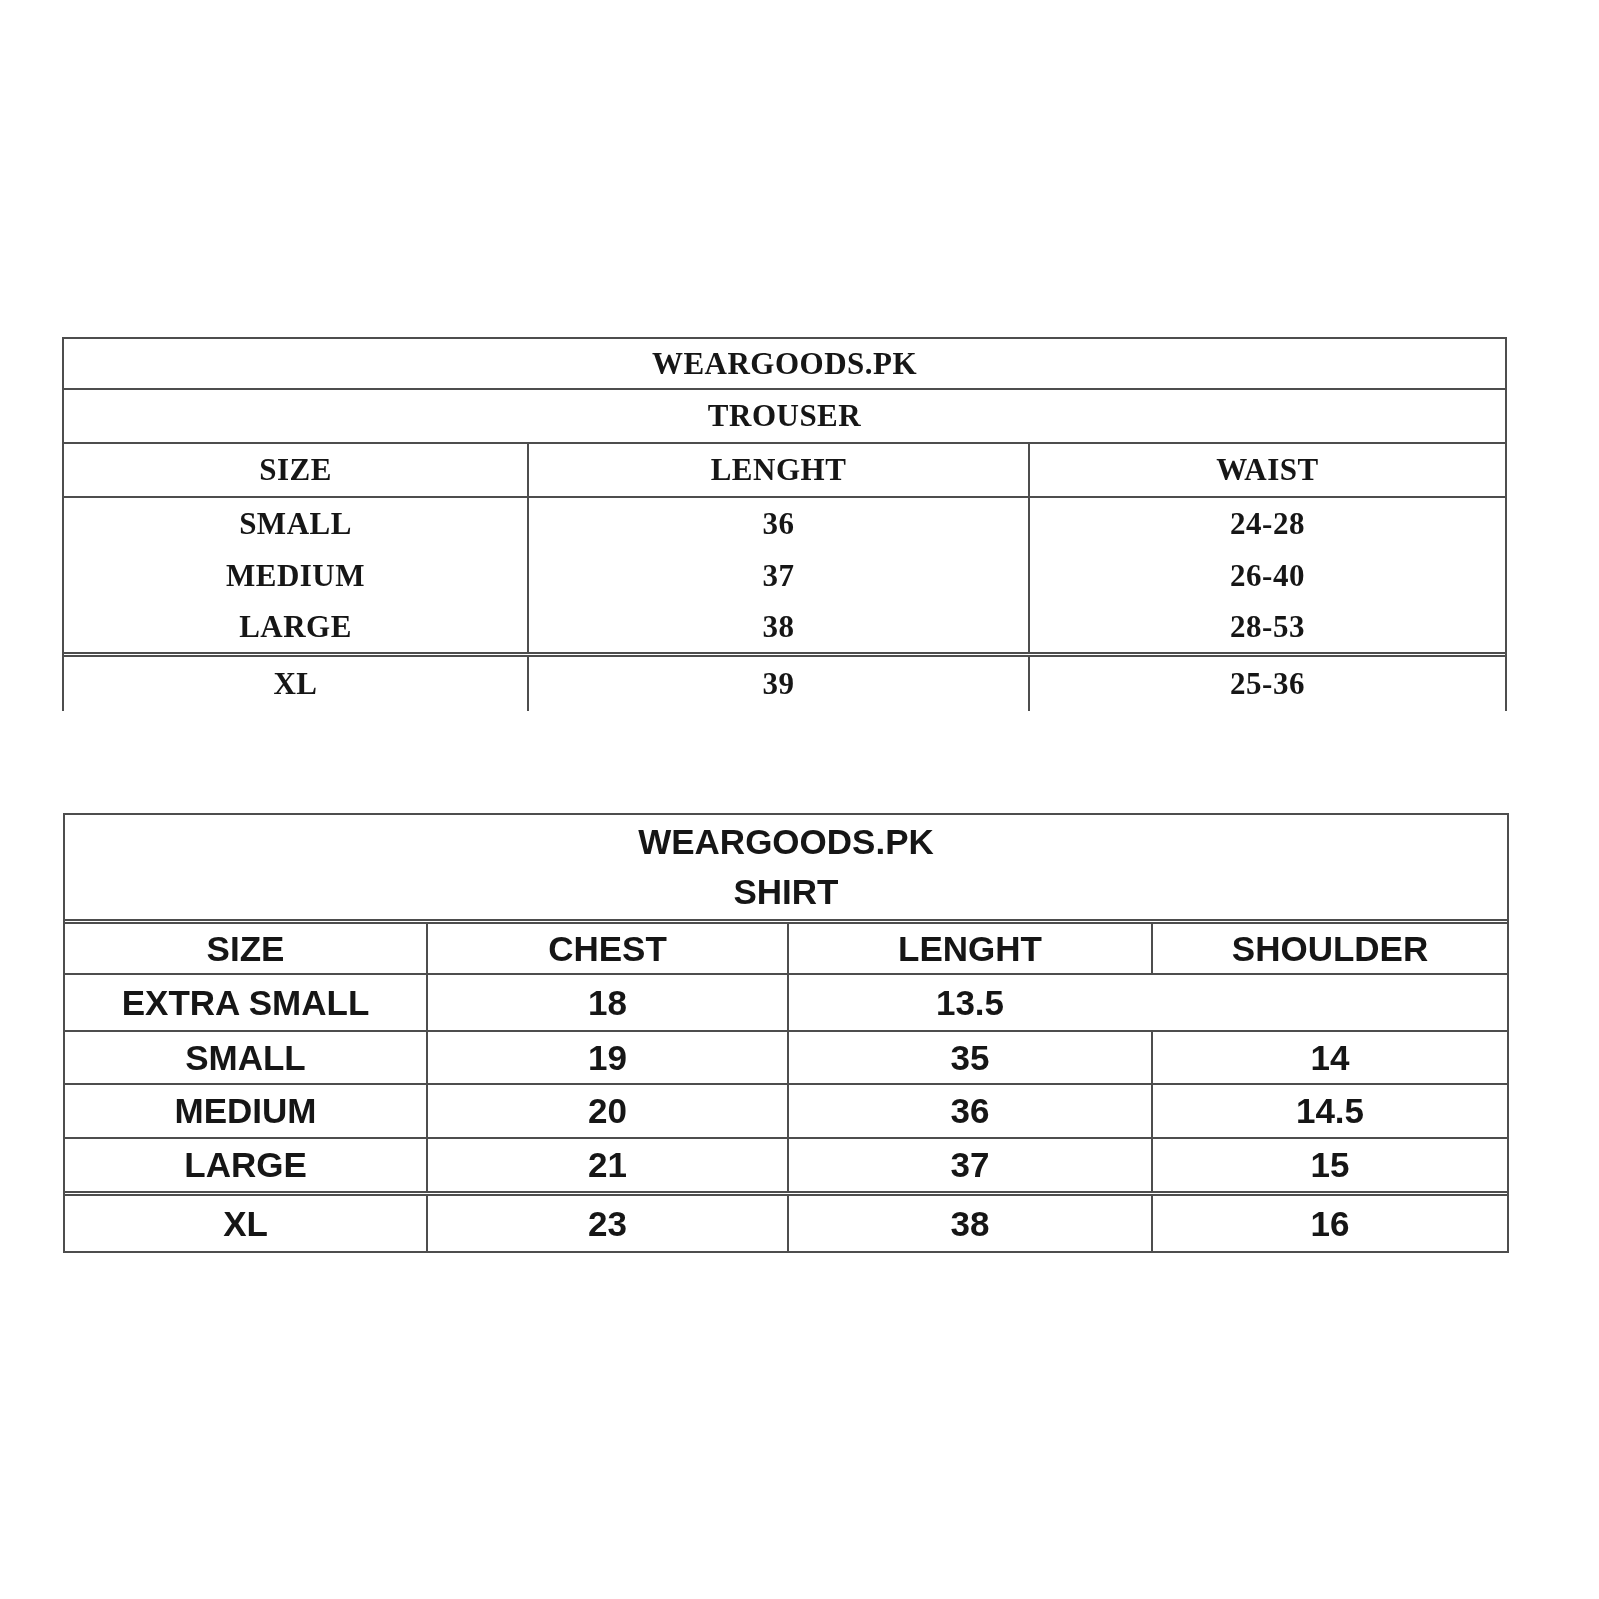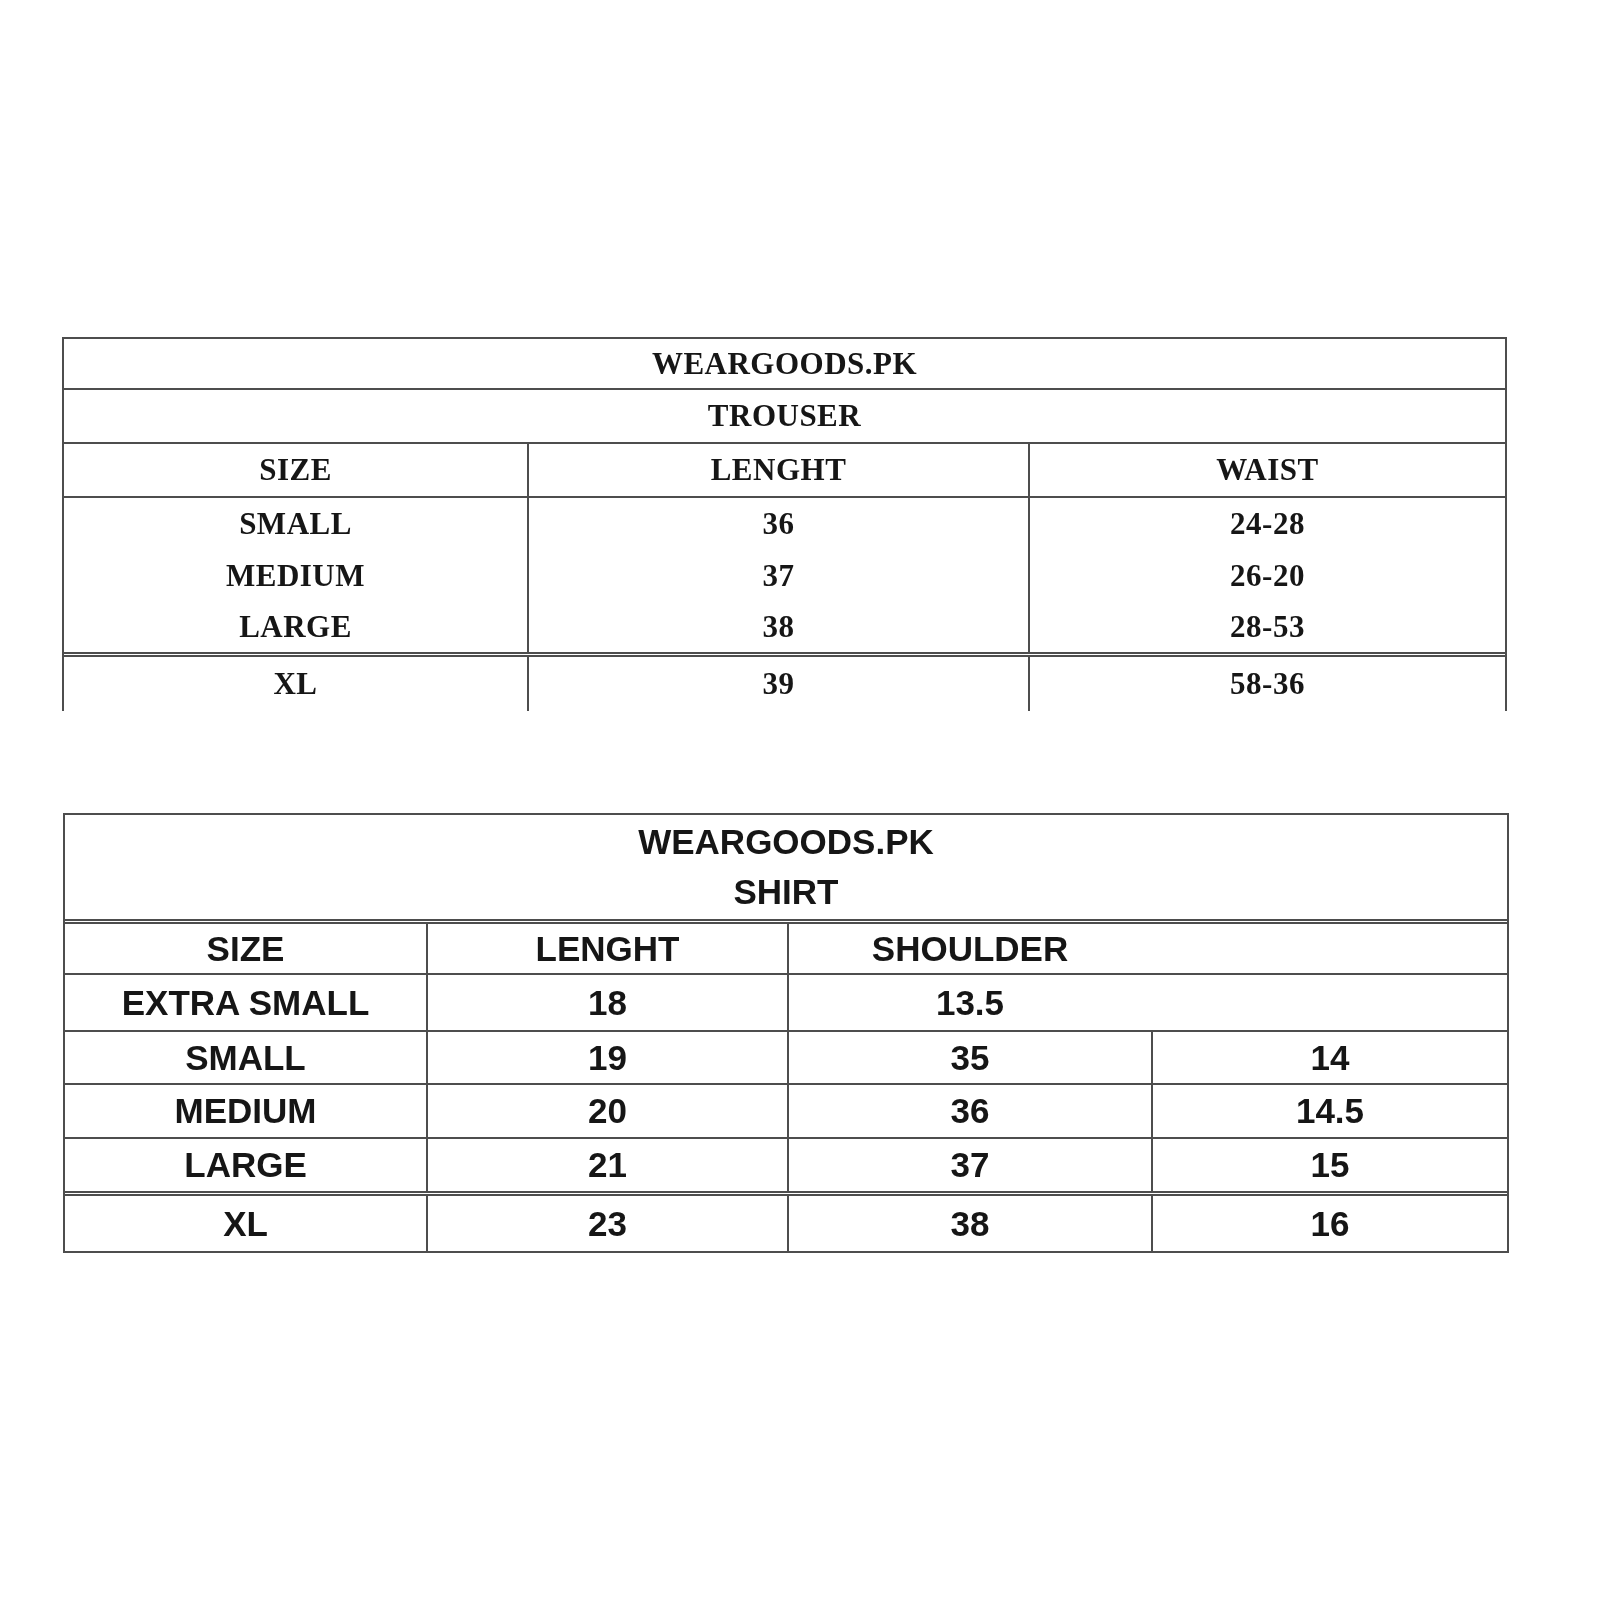--- a/index.html
+++ b/index.html
@@ -73,46 +73,47 @@
 
     <div class="gridrow" style="height:52px">
       <div class="cell">SMALL</div>
       <div class="cell">36</div>
       <div class="cell">24-28</div>
     </div>
 
     <div class="gridrow" style="height:52px">
       <div class="cell">MEDIUM</div>
       <div class="cell">37</div>
-      <div class="cell">26-20</div>
+      <div class="cell">26-40</div>
     </div>
 
     <div class="gridrow bbd" style="height:55px">
       <div class="cell">LARGE</div>
       <div class="cell">38</div>
       <div class="cell">28-53</div>
     </div>
 
     <div class="gridrow" style="height:54px">
       <div class="cell">XL</div>
       <div class="cell">39</div>
-      <div class="cell">58-36</div>
+      <div class="cell">25-36</div>
     </div>
 
   </div>
 
   <div class="sheet t-shirt">
 
     <div class="titleblock bbd">
       <div class="line">WEARGOODS.PK</div>
       <div class="line">SHIRT</div>
     </div>
 
     <div class="gridrow bb" style="height:51px">
       <div class="cell">SIZE</div>
+      <div class="cell">CHEST</div>
       <div class="cell">LENGHT</div>
       <div class="cell">SHOULDER</div>
     </div>
 
     <div class="gridrow bb" style="height:57px">
       <div class="cell">EXTRA SMALL</div>
       <div class="cell">18</div>
       <div class="cell">13.5</div>
     </div>
 

